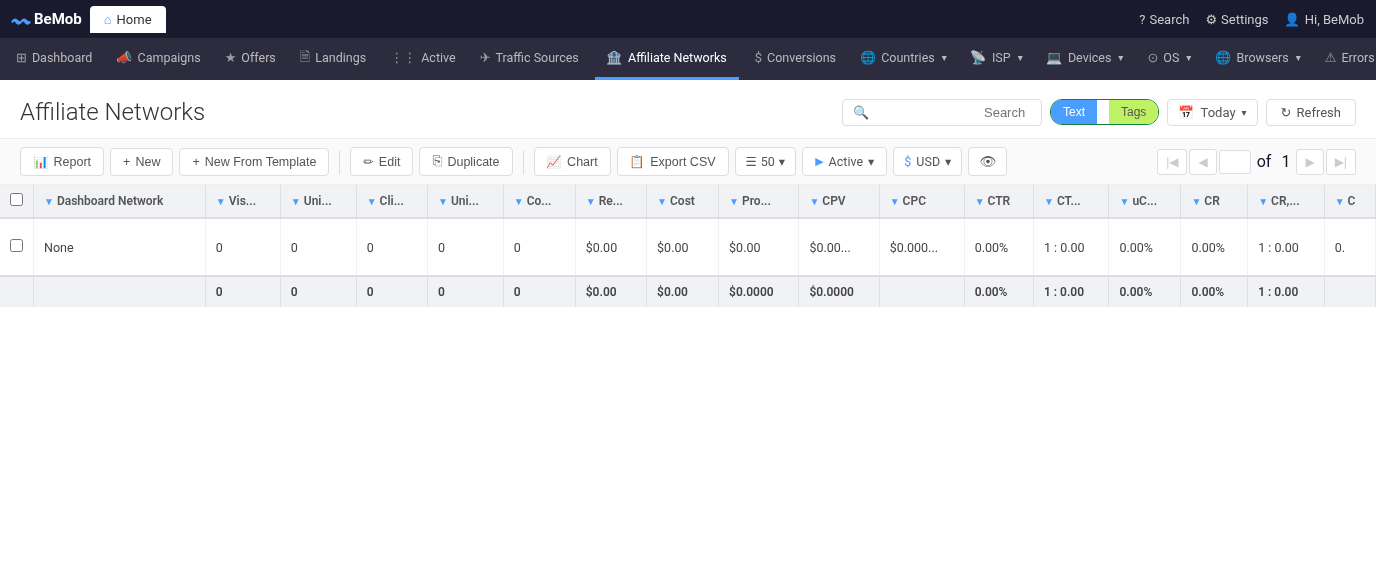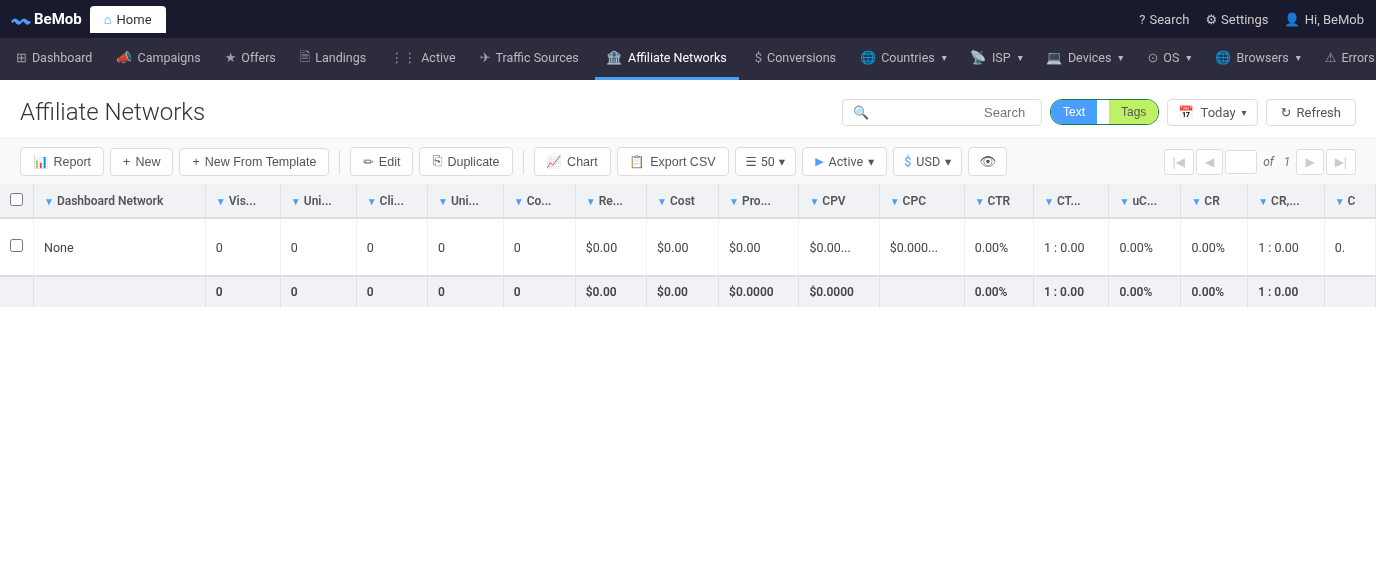--- a/index.html
+++ b/index.html
@@ -49,21 +49,21 @@
     .per-page-btn { display: flex; align-items: center; gap: 4px; padding: 6px 10px; border: 1px solid #ddd; border-radius: 4px; background: #fff; cursor: pointer; font-size: 12.5px; color: #555; }
     .status-btn { display: flex; align-items: center; gap: 5px; padding: 6px 12px; border: 1px solid #ddd; border-radius: 4px; background: #fff; cursor: pointer; font-size: 12.5px; color: #555; }
     .currency-btn { display: flex; align-items: center; gap: 5px; padding: 6px 10px; border: 1px solid #ddd; border-radius: 4px; background: #fff; cursor: pointer; font-size: 12.5px; color: #555; }
     .eye-btn { padding: 6px 10px; border: 1px solid #ddd; border-radius: 4px; background: #fff; cursor: pointer; color: #555; }
 
     
     .pagination { display: flex; align-items: center; gap: 2px; margin-left: auto; }
     .page-nav-btn { padding: 5px 8px; border: 1px solid #ddd; border-radius: 3px; background: #fff; cursor: pointer; font-size: 12px; color: #555; }
     .page-nav-btn:disabled, .page-nav-btn.disabled { color: #ccc; cursor: default; }
     .page-num-input { width: 32px; text-align: center; border: 1px solid #ddd; border-radius: 3px; padding: 4px; font-size: 12px; }
-    .page-of { font-size: 12px; color: #737373; padding: 0 4px; font-style: italic; }
+    .page-of { font-size: 16px; color: #0f172a; padding: 0 4px; }
 
     
     .table-container { overflow-x: auto; }
     table { width: 100%; border-collapse: collapse; font-size: 12.5px; }
     thead tr { background: #f0f2f5; border-bottom: 2px solid #ddd; }
     thead th { padding: 8px 10px; text-align: left; font-weight: 600; color: #555; white-space: nowrap; border-right: 1px solid #e0e0e0; font-size: 12px; position: relative; }
     thead th .th-inner { display: flex; align-items: center; gap: 3px; }
     thead th .filter-icon { color: #4a9eff; font-size: 10px; }
     tbody tr { border-bottom: 1px solid #f0f0f0; }
     tbody td { padding: 20px 10px; color: #444; white-space: nowrap; border-right: 1px solid #f0f0f0; }

